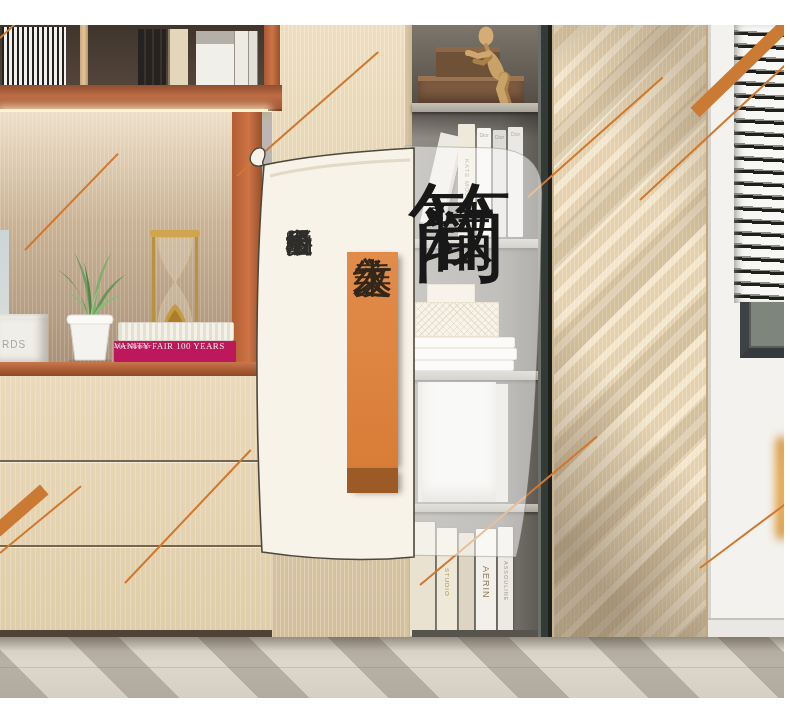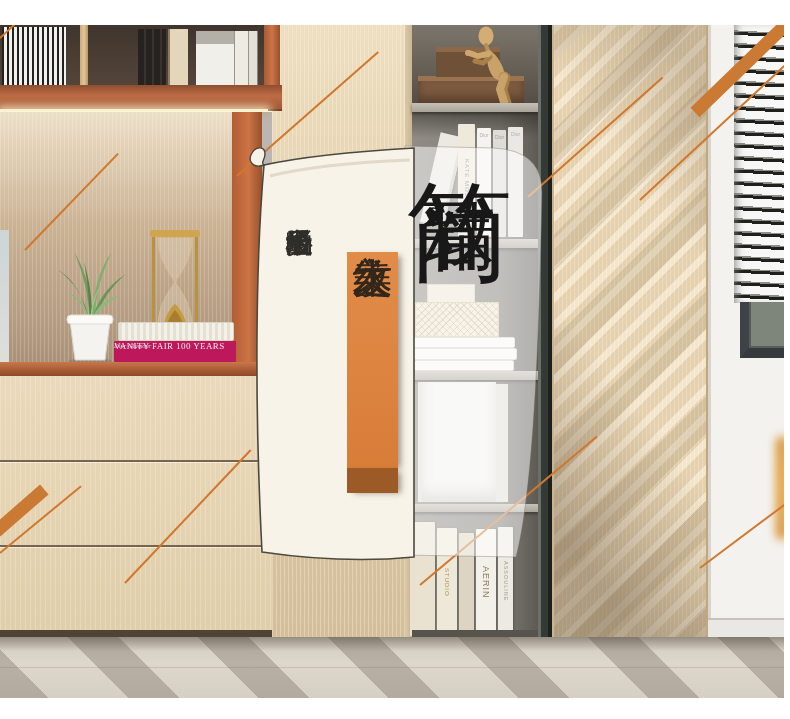--- a/index.html
+++ b/index.html
@@ -161,20 +161,23 @@
   </div>
   <div class="orange-shelf-1"></div>
   <div class="led-strip"></div>
   <div class="compartment-back"></div>
   <div class="orange-wall"></div>
   <div class="wall-shadow"></div>
   <div class="glass-sliver">
     <div class="gold-blob" style="position:absolute;"></div>
   </div>
 
+  <div class="rds-box">
+    <span>RDS</span>
+  </div>
 
   <svg style="left:44px;top:226px;" width="92" height="138" viewBox="0 0 92 138">
     <ellipse cx="46" cy="135" rx="22" ry="3" fill="rgba(90,80,66,.25)"></ellipse>
     <path d="M46,96 C40,70 30,56 14,44 C28,52 40,68 44,96 Z" fill="#5d8a52"></path>
     <path d="M46,96 C44,64 38,44 30,26 C40,42 48,64 48,96 Z" fill="#6f9e60"></path>
     <path d="M47,96 C50,62 56,42 68,26 C58,46 52,66 50,96 Z" fill="#7fae6e"></path>
     <path d="M47,96 C54,72 66,58 82,48 C68,60 56,76 50,96 Z" fill="#699659"></path>
     <path d="M46,96 C42,78 34,70 22,66 C34,72 42,82 44,96 Z" fill="#8abb78"></path>
     <path d="M47,96 C52,80 62,72 76,70 C62,76 52,86 50,96 Z" fill="#8abb78"></path>
     <path d="M46,96 C45,70 43,52 40,36 C46,56 48,72 48,96 Z" fill="#568148"></path>

